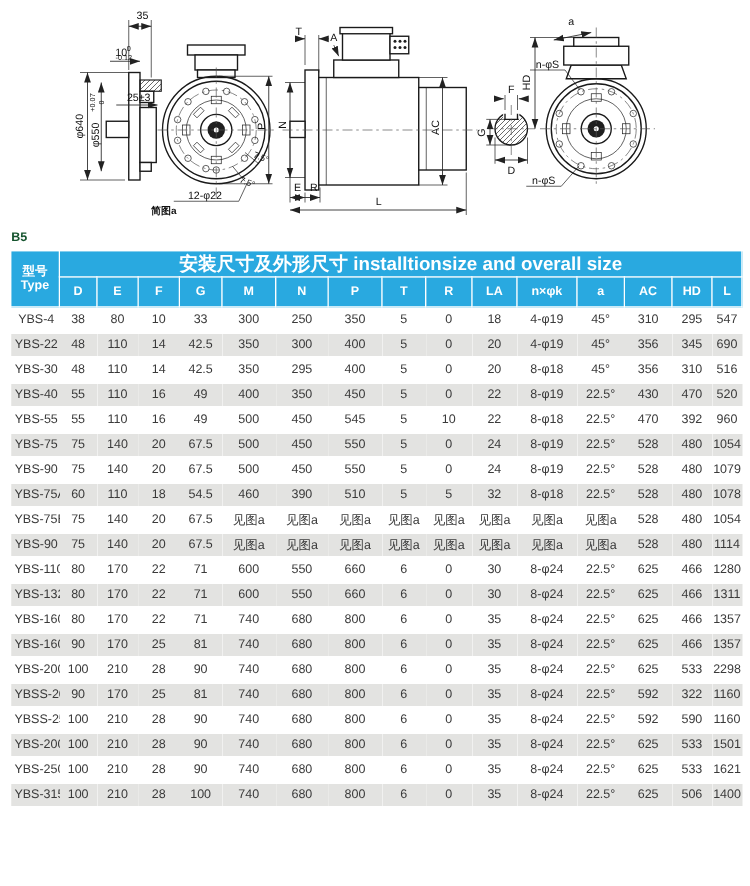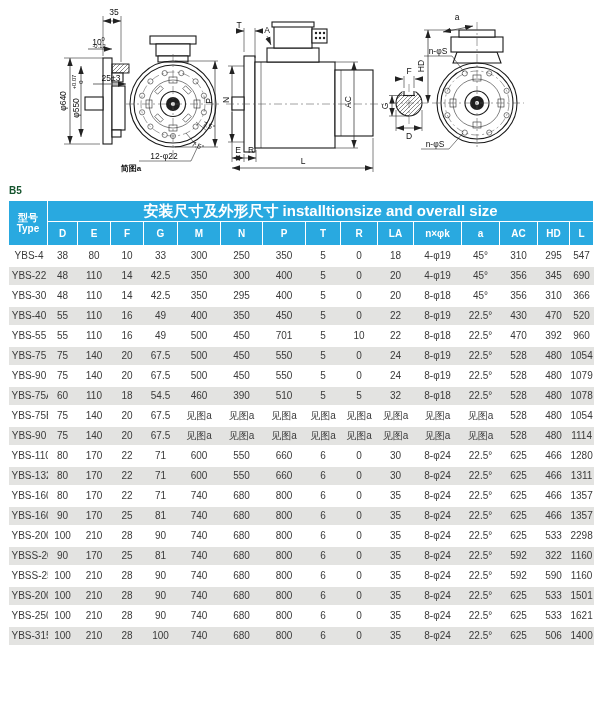--- a/index.html
+++ b/index.html
@@ -370,21 +370,21 @@
           <td>350</td>
           <td>295</td>
           <td>400</td>
           <td>5</td>
           <td>0</td>
           <td>20</td>
           <td>8-φ18</td>
           <td>45°</td>
           <td>356</td>
           <td>310</td>
-          <td>366</td>
+          <td>516</td>
         </tr>
         <tr>
           <td class="type">YBS-40</td>
           <td>55</td>
           <td>110</td>
           <td>16</td>
           <td>49</td>
           <td>400</td>
           <td>350</td>
           <td>450</td>
@@ -398,21 +398,21 @@
           <td>520</td>
         </tr>
         <tr>
           <td class="type">YBS-55</td>
           <td>55</td>
           <td>110</td>
           <td>16</td>
           <td>49</td>
           <td>500</td>
           <td>450</td>
-          <td>701</td>
+          <td>545</td>
           <td>5</td>
           <td>10</td>
           <td>22</td>
           <td>8-φ18</td>
           <td>22.5°</td>
           <td>470</td>
           <td>392</td>
           <td>960</td>
         </tr>
         <tr>

